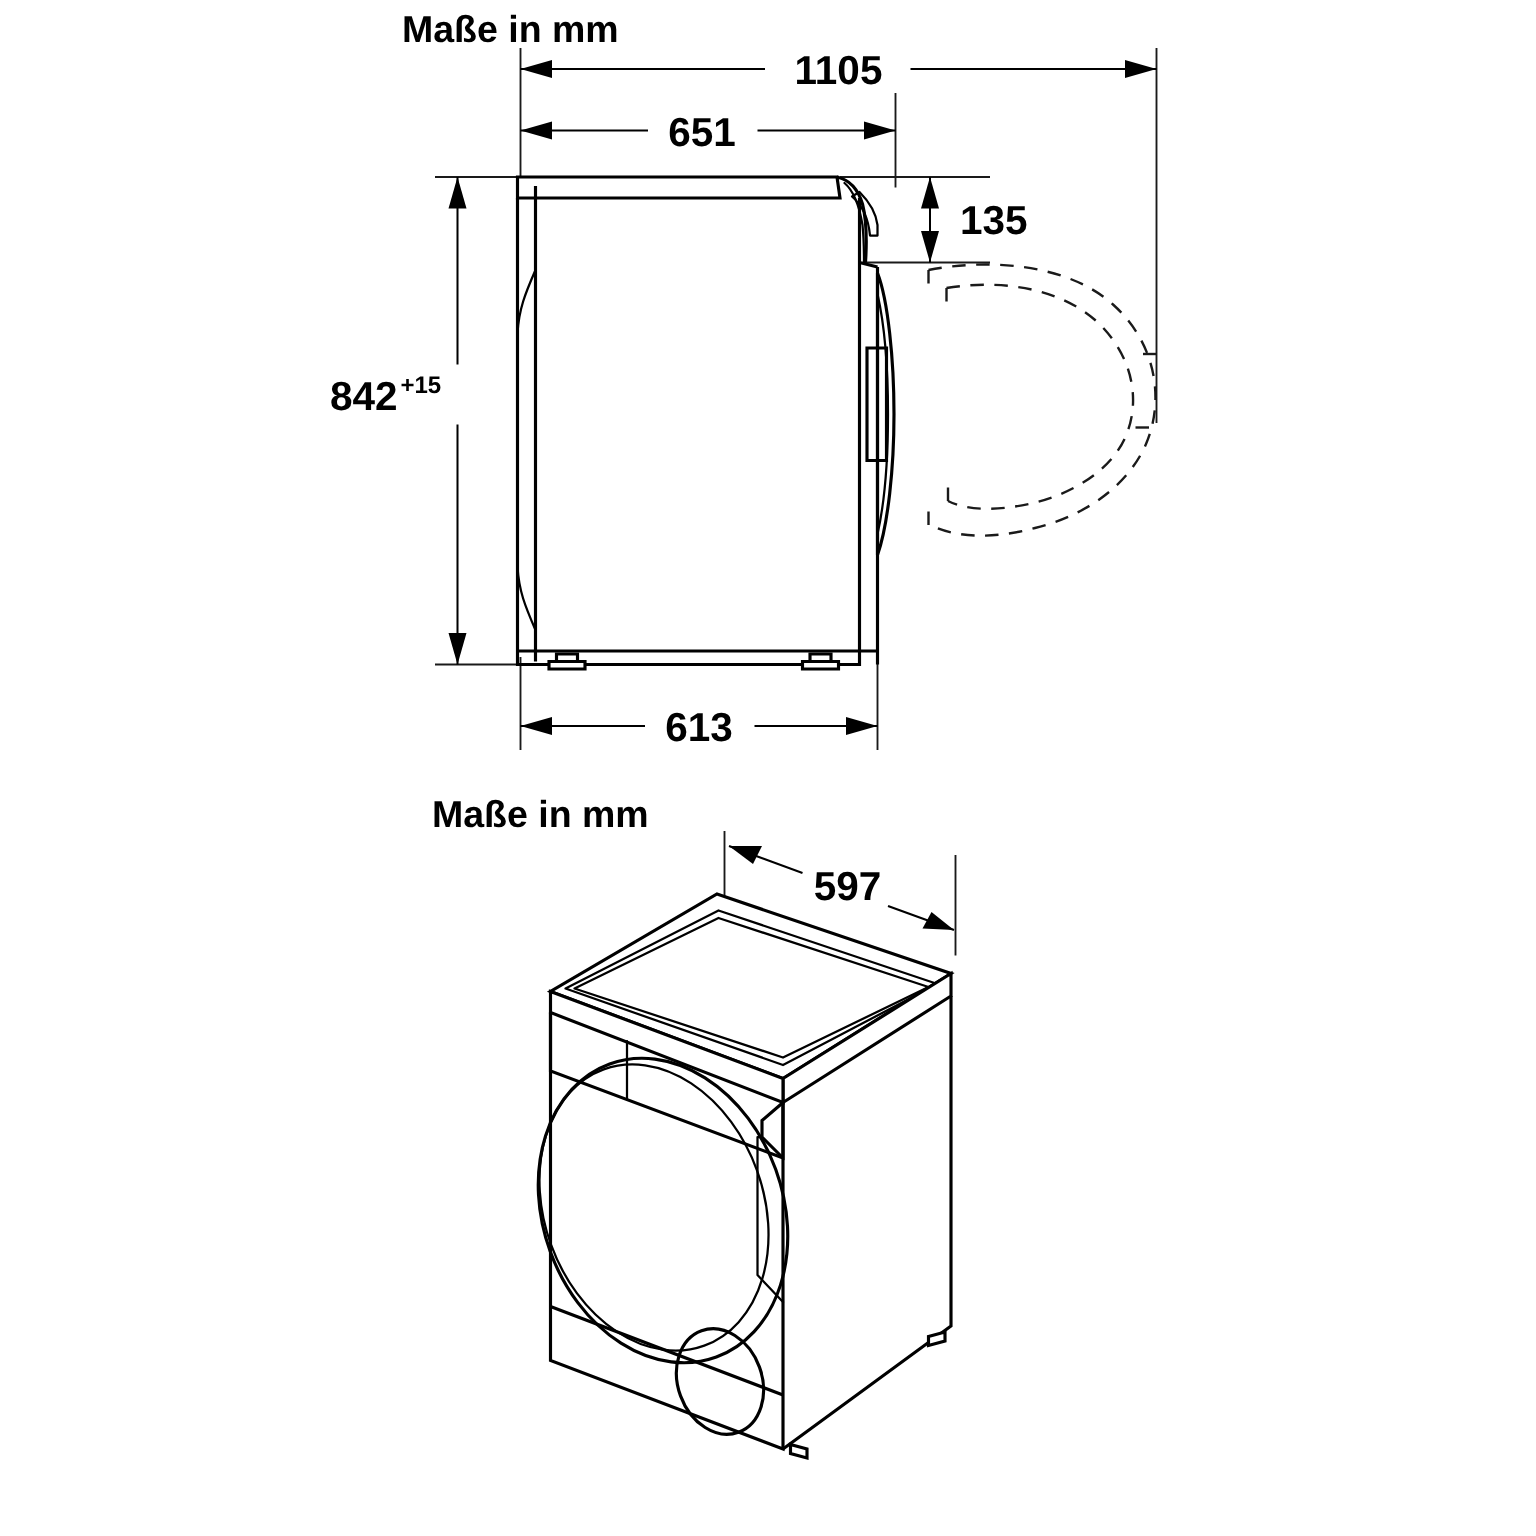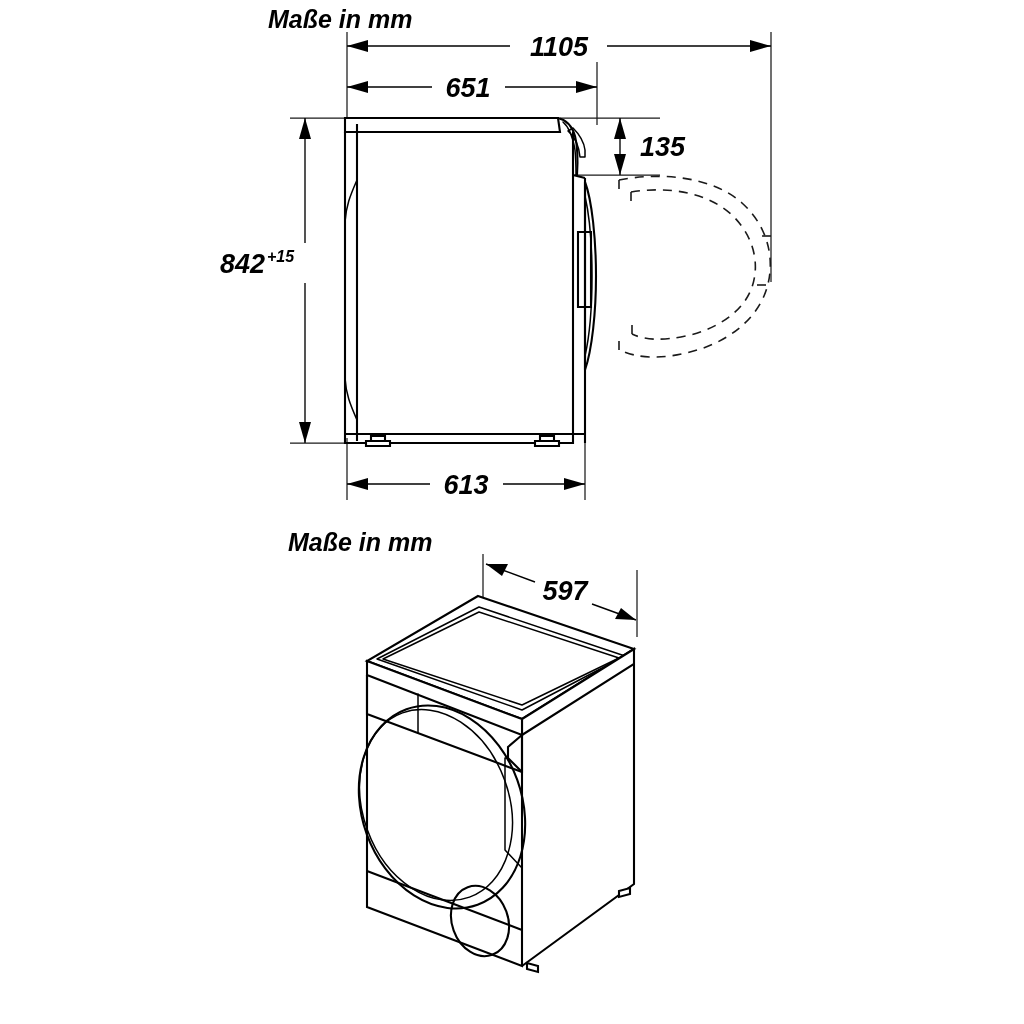--- a/index.html
+++ b/index.html
@@ -14,21 +14,20 @@
     color: #000000;
     position: relative;
     overflow: hidden;
   }
   #drawing-root {
     position: absolute;
     left: 0;
     top: 0;
     width: 1024px;
     height: 1024px;
-    font-style: italic;
   }
   svg { display: block; }
 
   
   .obj {
     fill: none;
     stroke: #000000;
     stroke-width: 2.1;
     stroke-linejoin: miter;
     stroke-linecap: butt;

